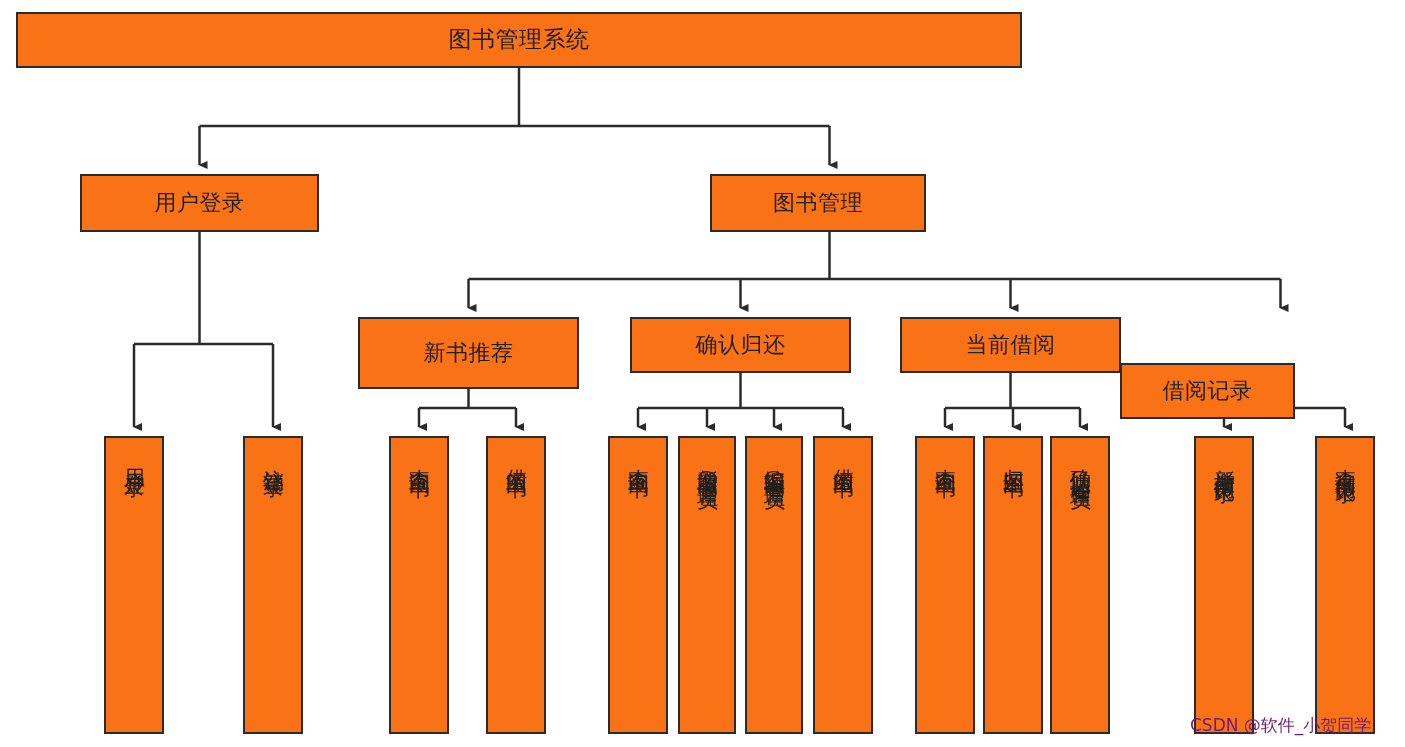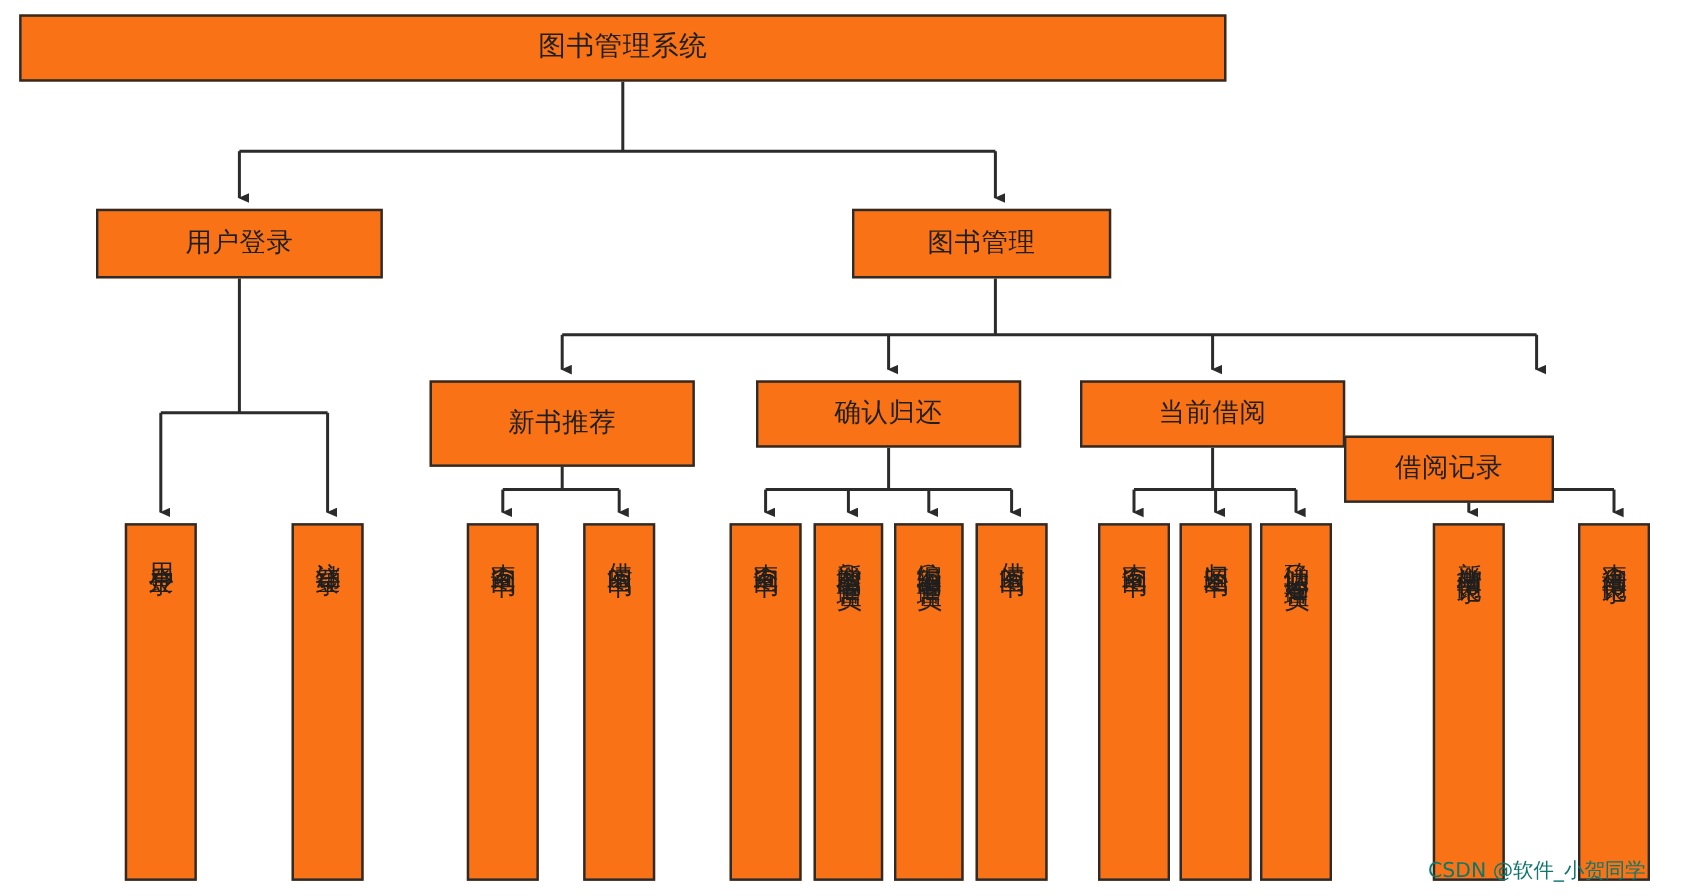--- a/index.html
+++ b/index.html
@@ -61,21 +61,21 @@
     text-orientation: upright;
     font-size: 21px;
     letter-spacing: 3px;
     line-height: 1;
   }
   .watermark {
     position: absolute;
     left: 1190px;
     top: 714px;
     font-size: 17px;
-    color: #0f766e;
+    color: #701a75;
     white-space: nowrap;
     z-index: 3;
     font-family: "DejaVu Sans", "Liberation Sans", sans-serif;
   }
 </style>
 </head>
 <body>
 
 <div id="canvas">
 

